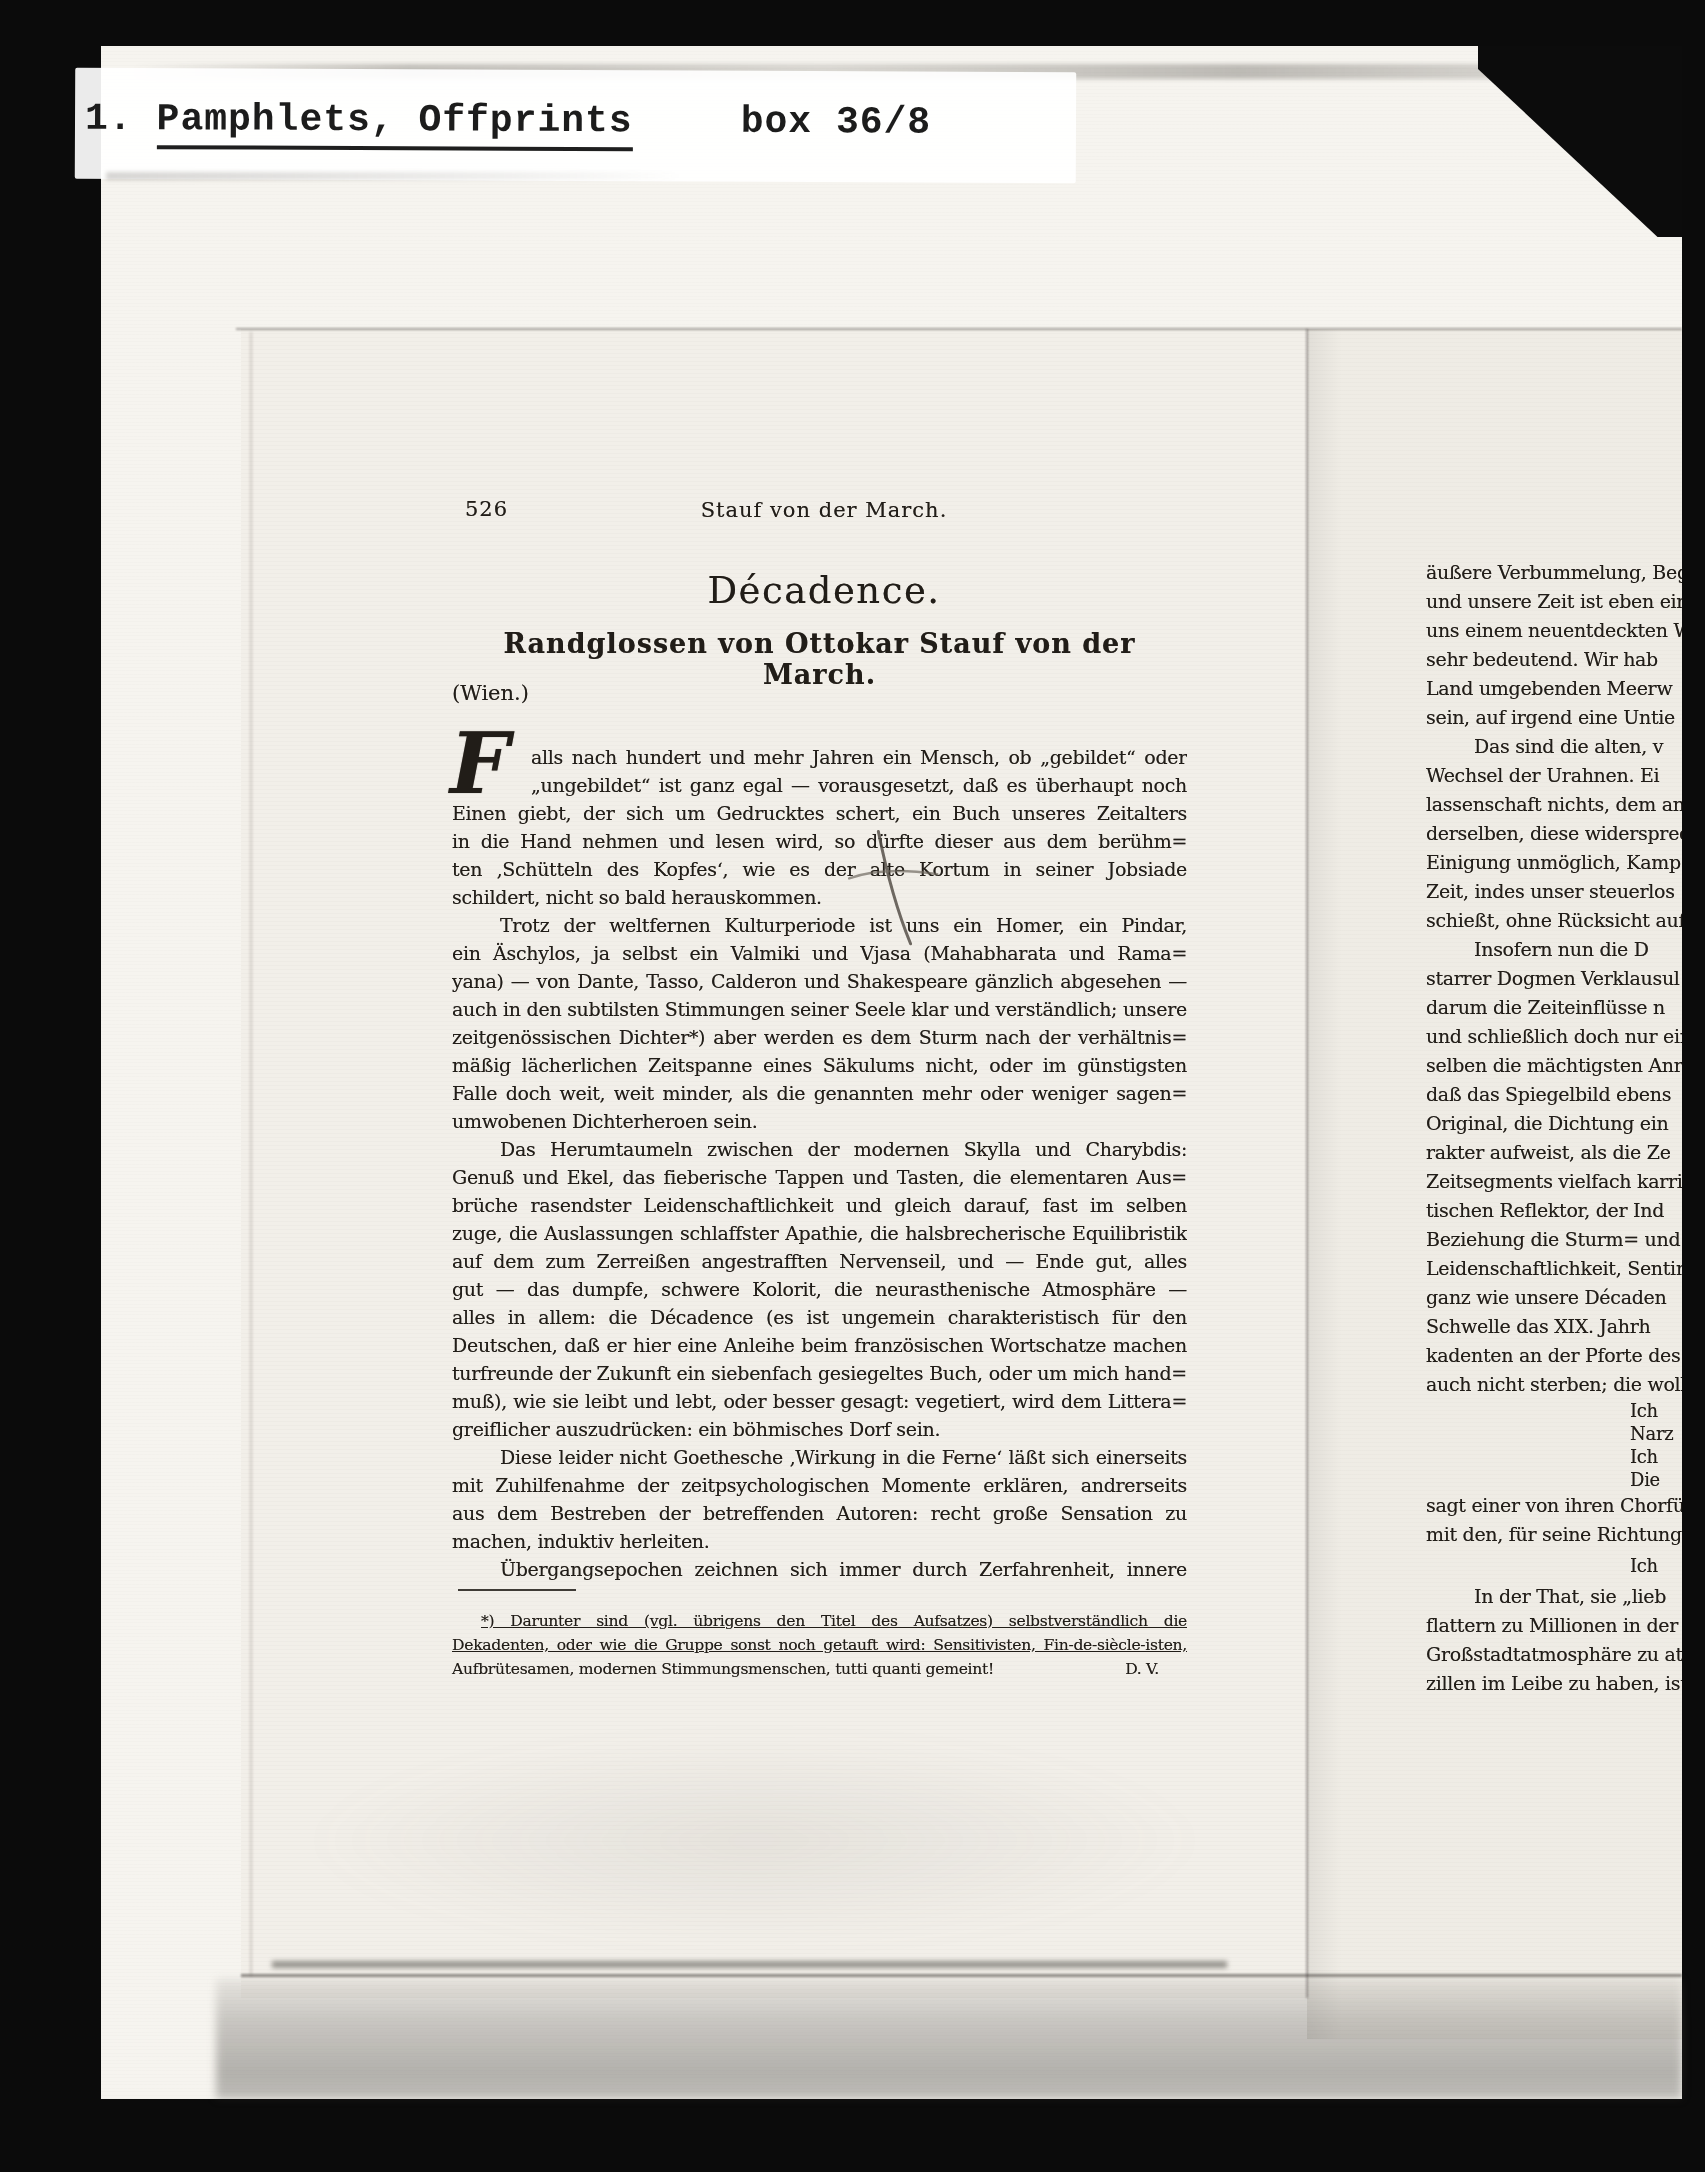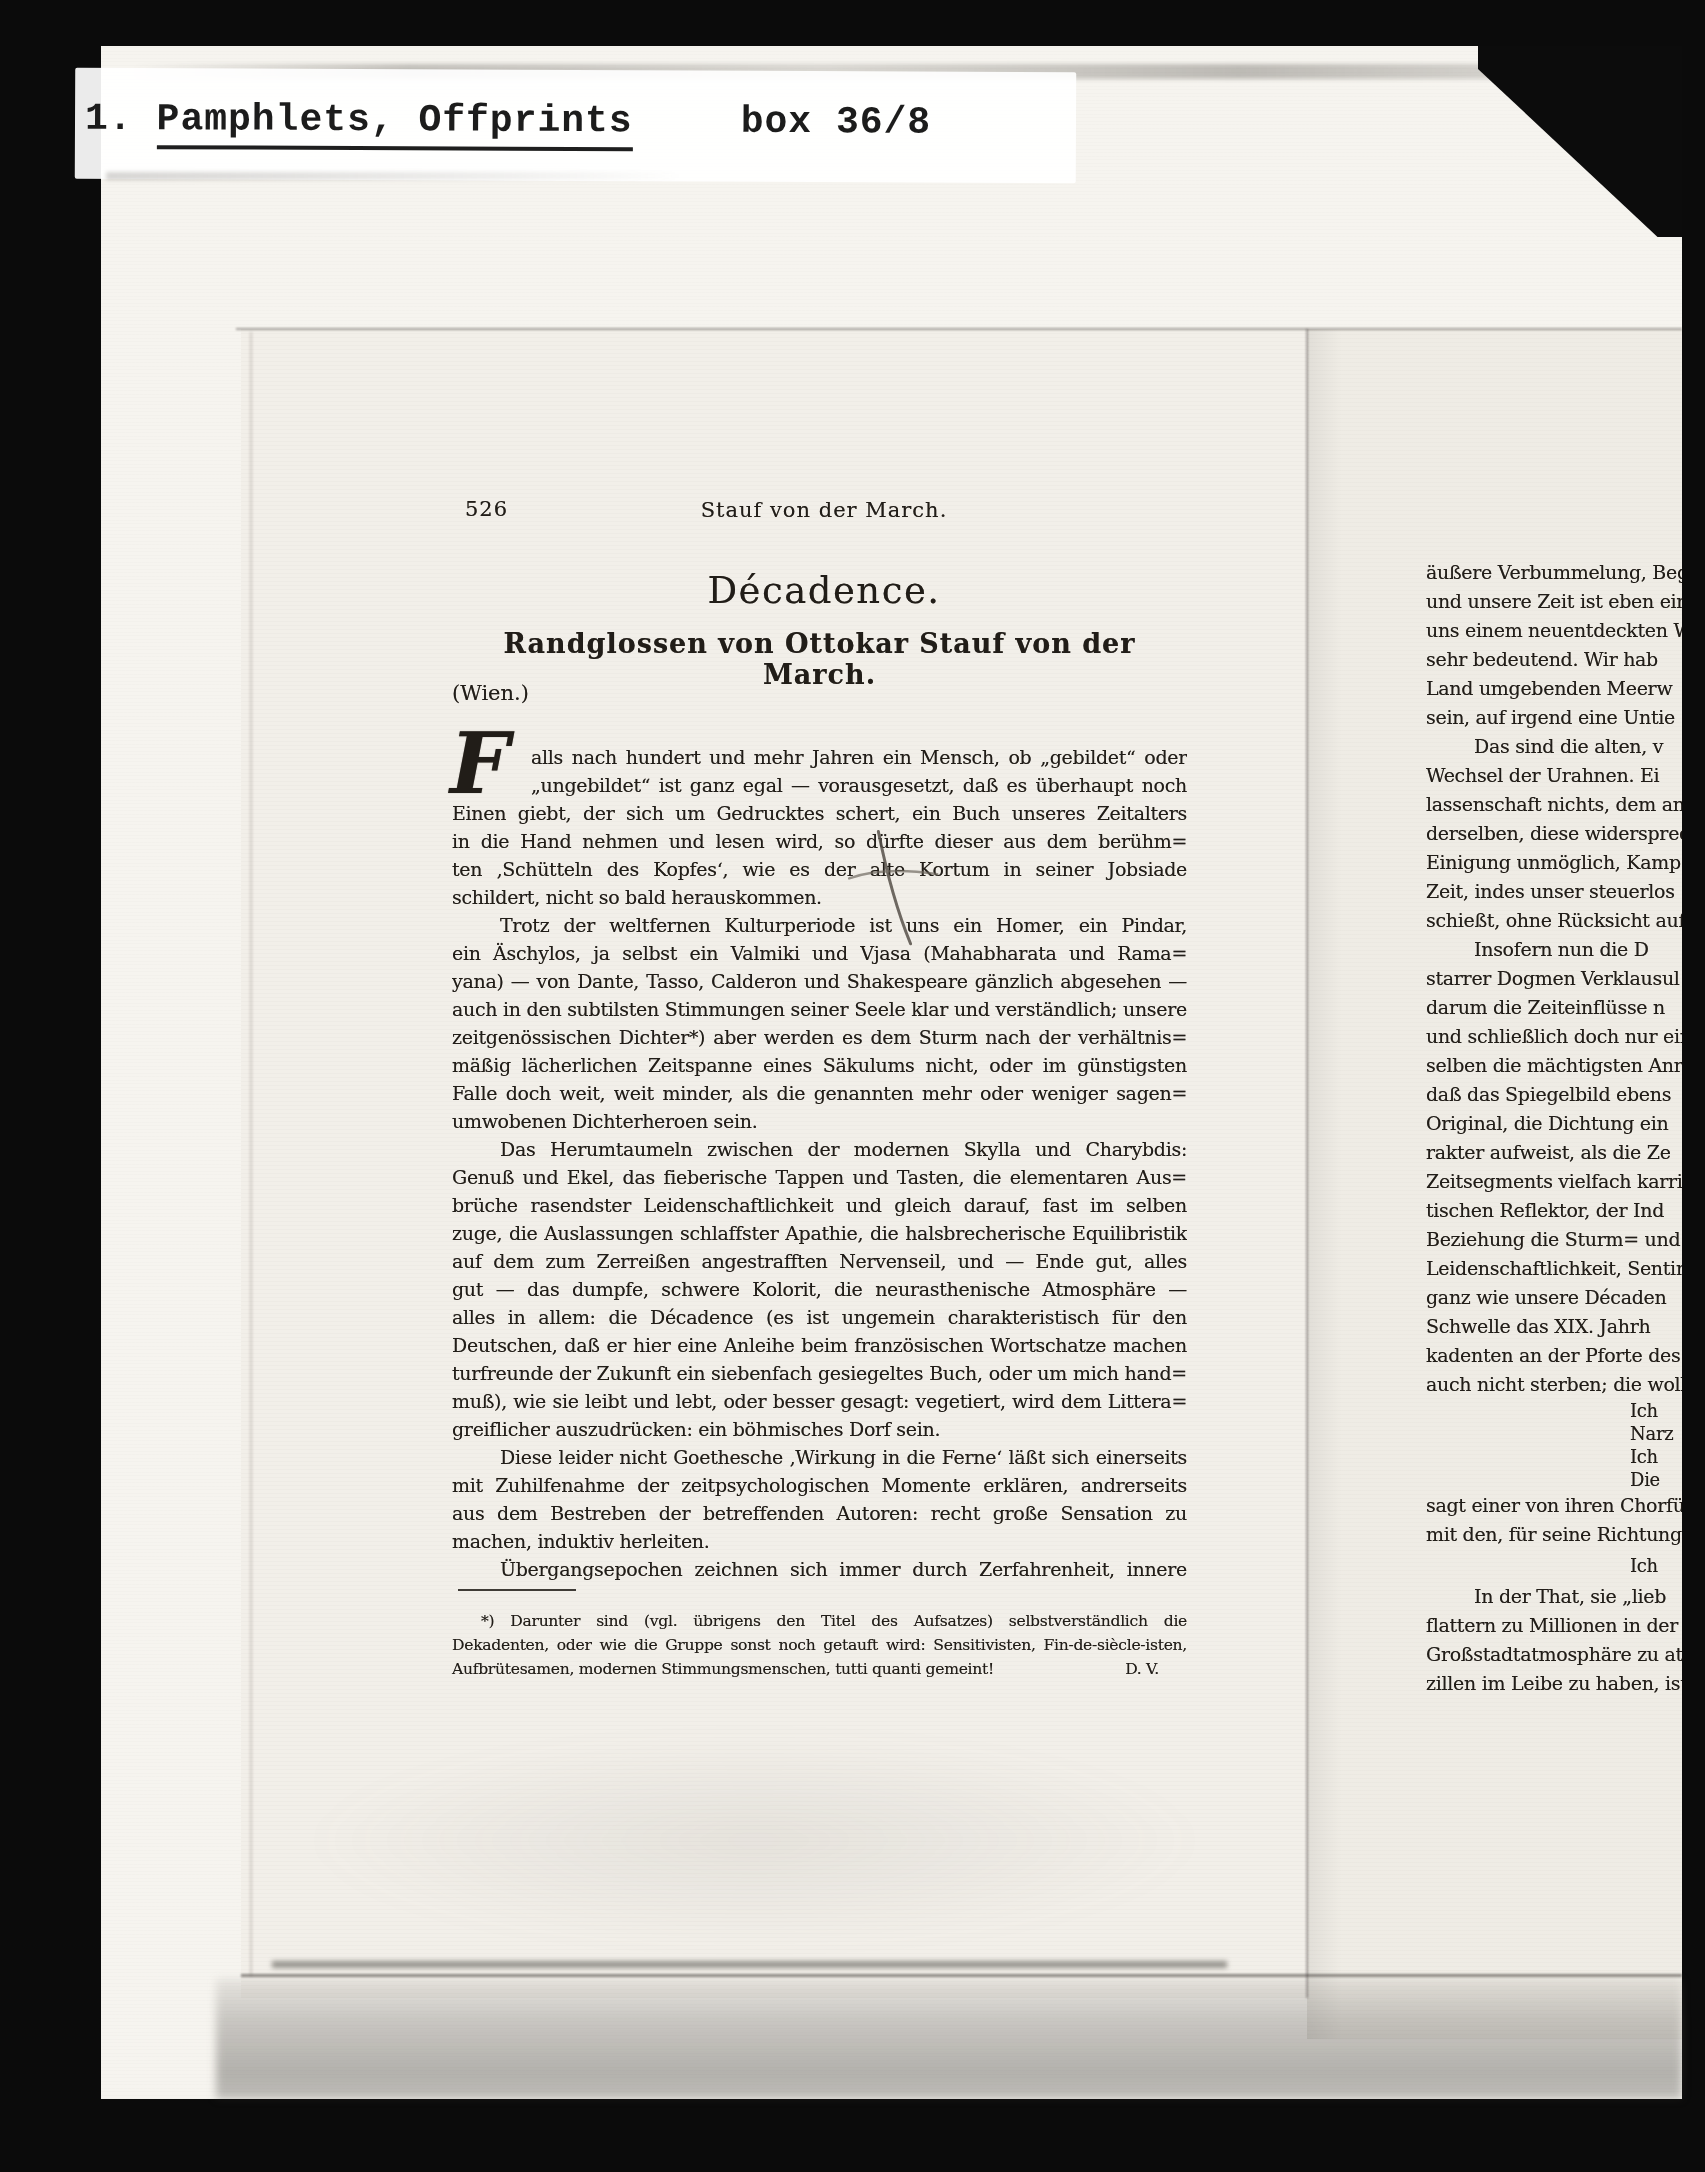--- a/index.html
+++ b/index.html
@@ -61,21 +61,21 @@
   .place{position:absolute;left:211px;top:352px;width:735px;text-align:left;font-size:21px;}
   .body-col{position:absolute;left:211px;top:414px;width:735px;font-size:19px;letter-spacing:-0.3px;}
   .body-col .ln{height:28px;line-height:28px;text-align:justify;text-align-last:justify;overflow:hidden;}
   .body-col .ln.last{text-align-last:left;}
   .body-col .ln.indent{padding-left:48px;}
   .body-col .ln.dc{padding-left:79px;}
   .dropcap{position:absolute;left:209px;top:397px;font-size:84px;line-height:75px;font-weight:bold;
     font-style:italic;text-shadow:0 0 1px rgba(35,28,22,.5);}
   .fnrule{position:absolute;left:217px;top:1260px;width:118px;height:2px;background:#3f3b36;filter:blur(0.5px);}
   .footnote{position:absolute;left:211px;top:1280px;width:735px;font-size:15.6px;letter-spacing:-0.3px;}
-  .footnote .ln{height:24px;line-height:24px;text-align:justify;text-align-last:justify;overflow:hidden;}
+  .footnote .ln{height:24px;line-height:24px;text-align:justify;text-align-last:justify;overflow:hidden;text-decoration:underline;}
   .footnote .ln.indent{padding-left:29px;}
   .fn-last{height:24px;line-height:24px;display:flex;justify-content:space-between;}
   .fn-sig{padding-right:28px;}
   
   .right-lines{position:absolute;left:119px;top:229px;width:312px;font-size:19px;letter-spacing:-0.3px;}
   .right-lines .ln{height:29px;line-height:29px;white-space:nowrap;overflow:visible;}
   .right-lines .ln.indent{padding-left:48px;}
   .right-lines .ln.verse{height:23px;line-height:23px;padding-left:204px;font-size:18px;}
   .right-lines .ln.mt{margin-top:5px;}
   .pencil{position:absolute;left:593px;top:495px;width:131px;height:151px;opacity:.85;filter:blur(0.3px);}

